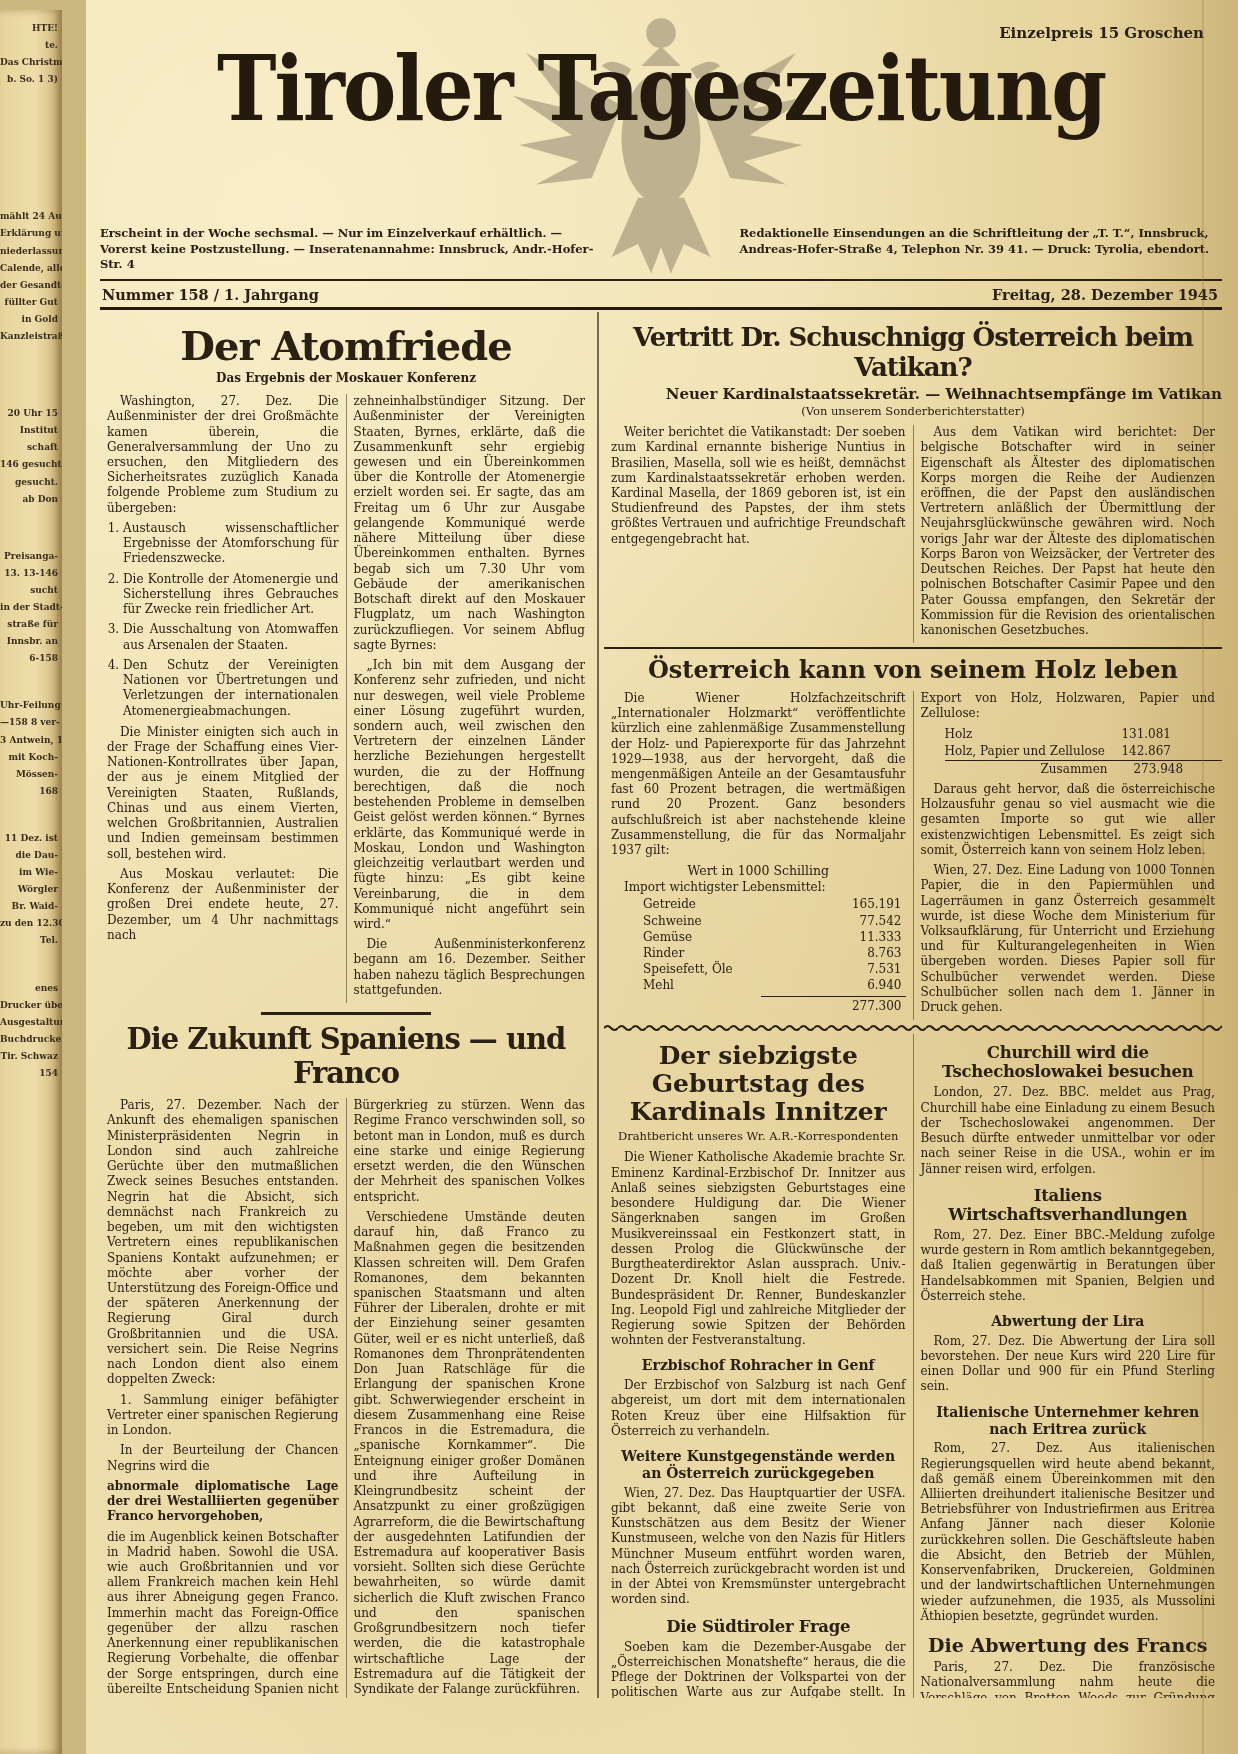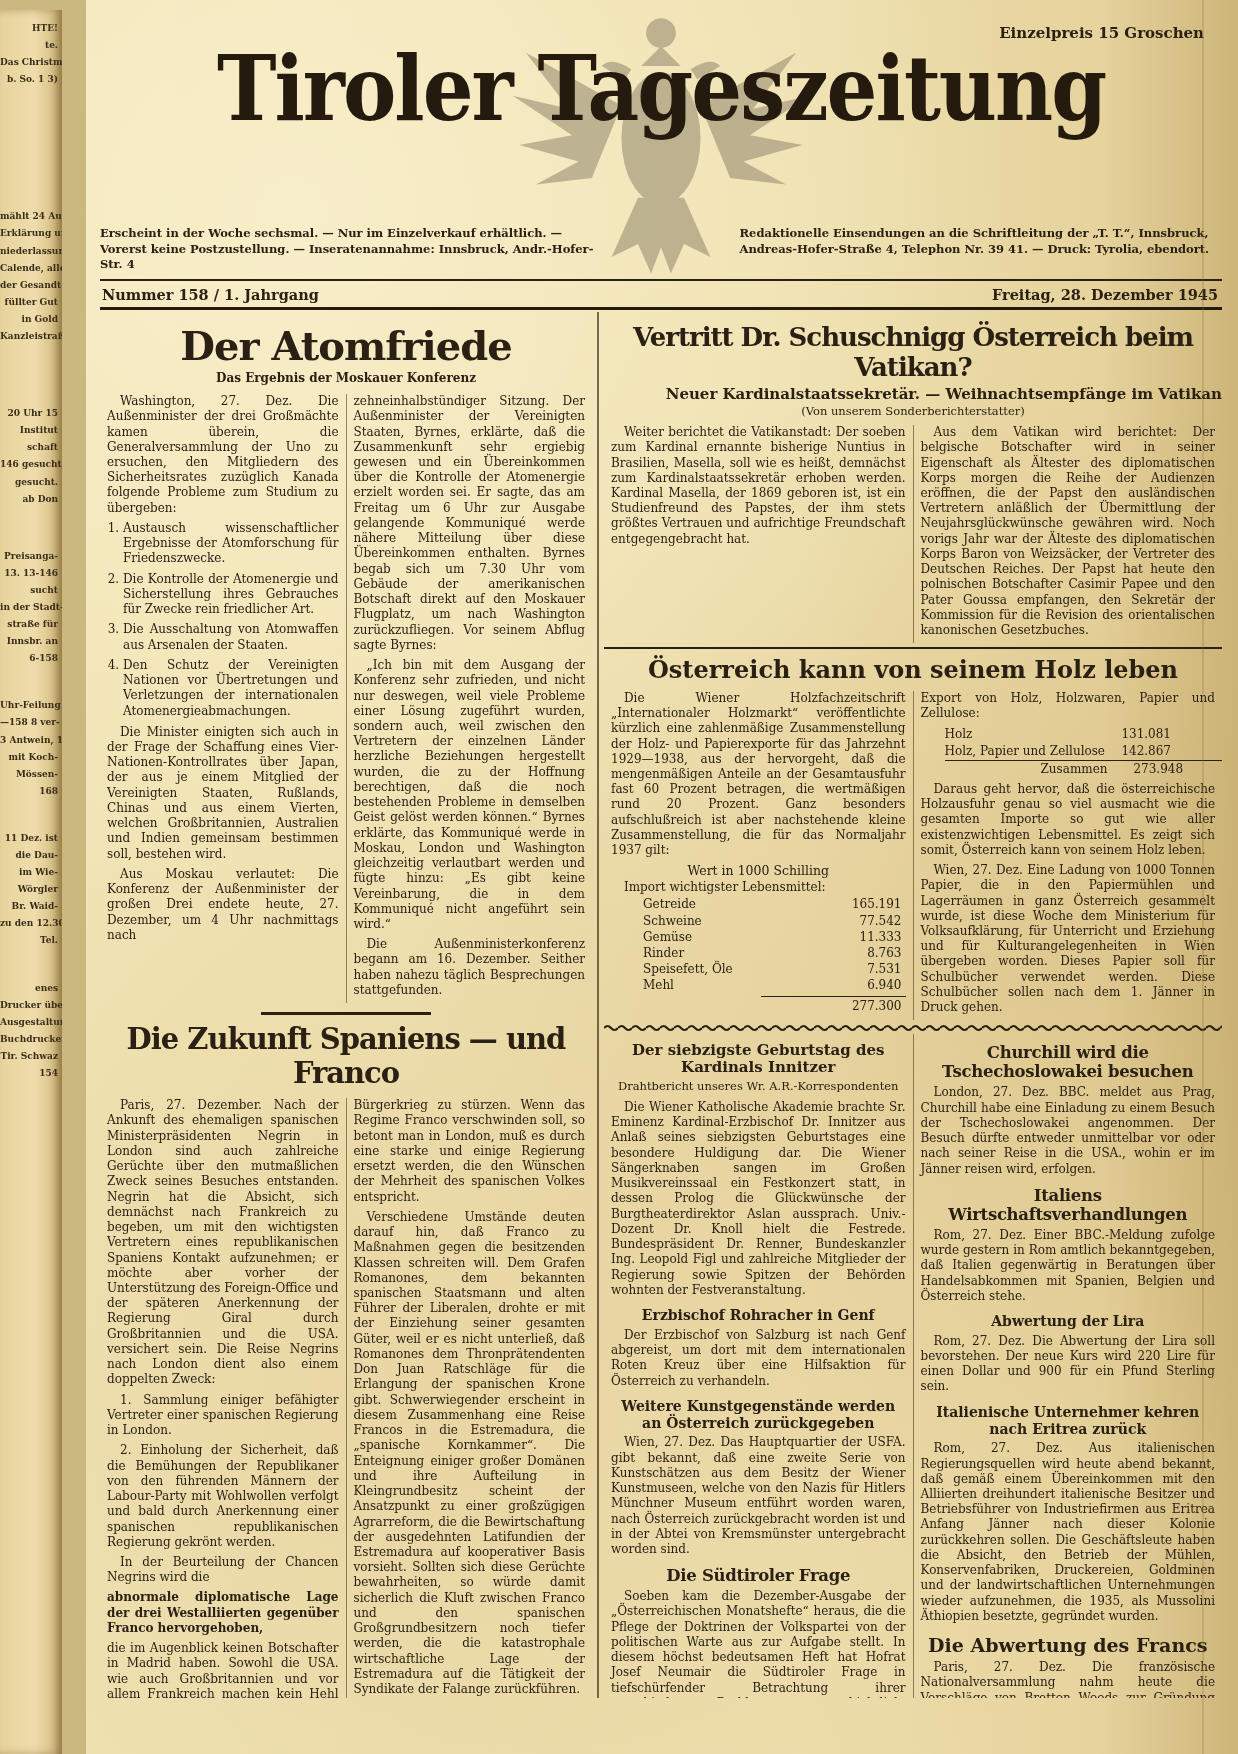--- a/index.html
+++ b/index.html
@@ -59,21 +59,21 @@
   p.body.bold{font-weight:700;text-indent:0;}
   ol.numlist{margin:2px 0 6px;padding-left:16px;font-size:12px;line-height:1.27;}
   ol.numlist li{margin-bottom:5px;text-align:justify;}
   .h-atom{font-size:40px;font-weight:700;text-align:center;letter-spacing:-1px;margin:2px 0 2px;}
   .h-sub-big{font-size:12px;font-weight:700;text-align:center;margin:0 0 9px;}
   .h-spain{font-size:29px;font-weight:700;text-align:center;letter-spacing:-1px;margin:6px 0 8px;}
   .h-vatikan{font-size:26px;font-weight:700;text-align:center;letter-spacing:-1px;margin:4px 0 3px;}
   .h-vsub{font-size:15px;font-weight:700;text-align:right;margin:0;}
   .byline{font-size:11.5px;text-align:center;margin:1px 0 7px;}
   .h-holz{font-size:24px;font-weight:700;text-align:center;margin:6px 0 7px;}
-  .h-med{font-size:15px;font-weight:700;text-align:center;line-height:1.12;margin:8px 0 3px;}
+  .h-med{font-size:25px;font-weight:700;text-align:center;line-height:1.12;margin:8px 0 3px;}
   .h-small{font-size:14px;font-weight:700;text-align:center;line-height:1.2;margin:9px 0 4px;}
   .h-smed{font-size:16.5px;font-weight:700;text-align:center;margin:9px 0 4px;letter-spacing:-.3px;}
   .h-francs{font-size:19px;font-weight:700;text-align:center;margin:10px 0 4px;}
   .short-rule{width:170px;height:3px;background:#2a2014;margin:9px auto 7px;}
   .hr-thin{height:1.5px;background:#2a2014;margin:4px 0 2px;}
   .wavy{display:block;margin:4px 0 2px;}
   
   .datatable{font-size:12px;margin:2px 0 6px;}
   .trow{display:flex;justify-content:space-between;padding:0 4px 0 32px;line-height:1.35;}
   .trow .val{text-align:right;min-width:62px;}
@@ -195,21 +195,20 @@
       </article>
 
       <div class="short-rule"></div>
 
       <article>
         <h1 class="h-spain">Die Zukunft Spaniens — und Franco</h1>
         <div class="cols2">
           <div class="col">
             <p class="body">Paris, 27. Dezember. Nach der Ankunft des ehemaligen spanischen Ministerpräsidenten Negrin in London sind auch zahlreiche Gerüchte über den mutmaßlichen Zweck seines Besuches entstanden. Negrin hat die Absicht, sich demnächst nach Frankreich zu begeben, um mit den wichtigsten Vertretern eines republikanischen Spaniens Kontakt aufzunehmen; er möchte aber vorher der Unterstützung des Foreign-Office und der späteren Anerkennung der Regierung Giral durch Großbritannien und die USA. versichert sein. Die Reise Negrins nach London dient also einem doppelten Zweck:</p>
             <p class="body">1. Sammlung einiger befähigter Vertreter einer spanischen Regierung in London.</p>
-            <p class="body">2. Einholung der Sicherheit, daß die Bemühungen der Republikaner von den führenden Männern der Labour-Party mit Wohlwollen verfolgt und bald durch Anerkennung einer spanischen republikanischen Regierung gekrönt werden.</p>
             <p class="body">In der Beurteilung der Chancen Negrins wird die</p>
             <p class="body bold">abnormale diplomatische Lage der drei Westalliierten gegenüber Franco hervorgehoben,</p>
             <p class="body noindent">die im Augenblick keinen Botschafter in Madrid haben. Sowohl die USA. wie auch Großbritannien und vor allem Frankreich machen kein Hehl aus ihrer Abneigung gegen Franco. Immerhin macht das Foreign-Office gegenüber der allzu raschen Anerkennung einer republikanischen Regierung Vorbehalte, die offenbar der Sorge entspringen, durch eine übereilte Entscheidung Spanien nicht noch einmal in einen</p>
 
           </div>
           <div class="col">
             <p class="body noindent">Bürgerkrieg zu stürzen. Wenn das Regime Franco verschwinden soll, so betont man in London, muß es durch eine starke und einige Regierung ersetzt werden, die den Wünschen der Mehrheit des spanischen Volkes entspricht.</p>
             <p class="body">Verschiedene Umstände deuten darauf hin, daß Franco zu Maßnahmen gegen die besitzenden Klassen schreiten will. Dem Grafen Romanones, dem bekannten spanischen Staatsmann und alten Führer der Liberalen, drohte er mit der Einziehung seiner gesamten Güter, weil er es nicht unterließ, daß Romanones dem Thronprätendenten Don Juan Ratschläge für die Erlangung der spanischen Krone gibt. Schwerwiegender erscheint in diesem Zusammenhang eine Reise Francos in die Estremadura, die „spanische Kornkammer“. Die Enteignung einiger großer Domänen und ihre Aufteilung in Kleingrundbesitz scheint der Ansatzpunkt zu einer großzügigen Agrarreform, die die Bewirtschaftung der ausgedehnten Latifundien der Estremadura auf kooperativer Basis vorsieht. Sollten sich diese Gerüchte bewahrheiten, so würde damit sicherlich die Kluft zwischen Franco und den spanischen Großgrundbesitzern noch tiefer werden, die die katastrophale wirtschaftliche Lage der Estremadura auf die Tätigkeit der Syndikate der Falange zurückführen.</p>
 
           </div>

